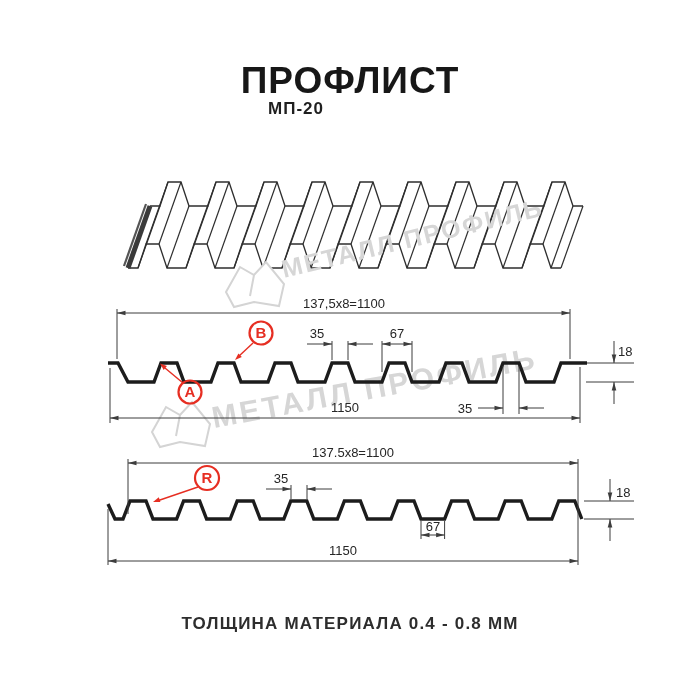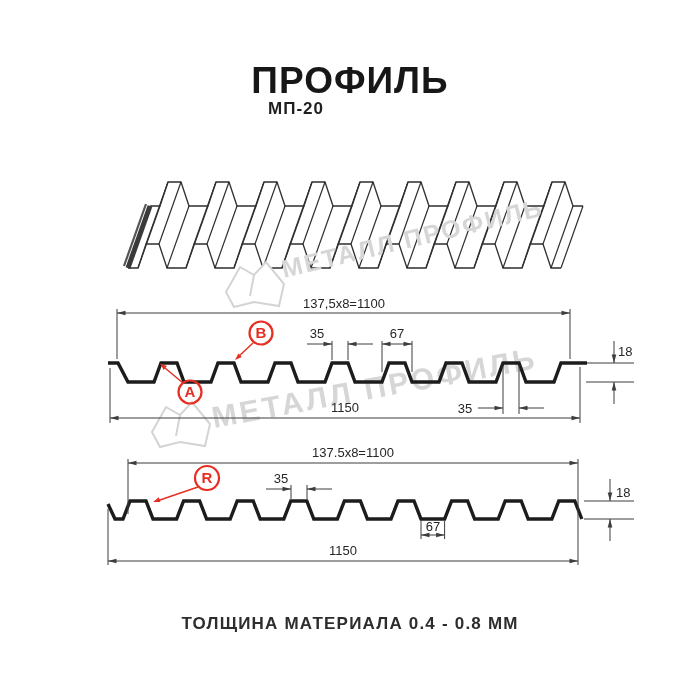--- a/index.html
+++ b/index.html
@@ -19,21 +19,21 @@
   .callout-circle{fill:none;stroke:#e62e22;stroke-width:2.2;}
   .callout-txt{font-size:15px;font-weight:bold;fill:#e62e22;text-anchor:middle;}
   .redln{stroke:#e62e22;stroke-width:1.4;}
   .redfill{fill:#e62e22;}
 </style>
 </head>
 <body>
 
 <div class="page">
 
-  <div class="title">ПРОФИЛЬ</div>
+  <div class="title">ПРОФЛИСТ</div>
   <div class="subtitle">МП-20</div>
 
   <svg width="700" height="700" viewBox="0 0 700 700">
 
     <g id="layer-3d">
         <polygon points="128,268 138,268 146,244 159,244 167,268 186,268 194,244 207,244 215,268 234,268 242,244 255,244 263,268 282,268 290,244 303,244 311,268 330,268 338,244 351,244 359,268 378,268 386,244 399,244 407,268 426,268 434,244 447,244 455,268 474,268 482,244 495,244 503,268 522,268 530,244 543,244 551,268 561,268 583,206 573,206 565,182 552,182 544,206 525,206 517,182 504,182 496,206 477,206 469,182 456,182 448,206 429,206 421,182 408,182 400,206 381,206 373,182 360,182 352,206 333,206 325,182 312,182 304,206 285,206 277,182 264,182 256,206 237,206 229,182 216,182 208,206 189,206 181,182 168,182 160,206 150,206" fill="#ffffff" stroke="none"></polygon>
         <line x1="128" y1="268" x2="150" y2="206" stroke="#2e2e2e" stroke-width="1.2"></line>
         <line x1="138" y1="268" x2="160" y2="206" stroke="#2e2e2e" stroke-width="1.2"></line>
         <line x1="146" y1="244" x2="168" y2="182" stroke="#2e2e2e" stroke-width="1.2"></line>
         <line x1="159" y1="244" x2="181" y2="182" stroke="#2e2e2e" stroke-width="1.2"></line>

